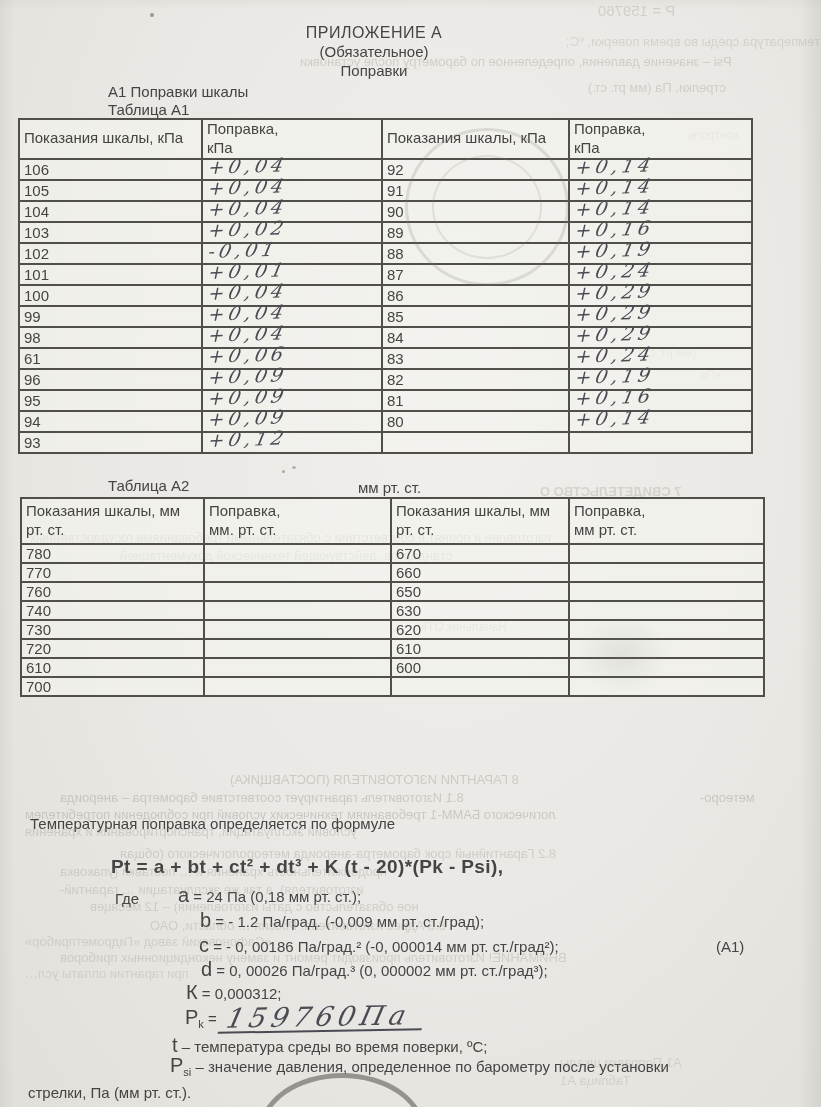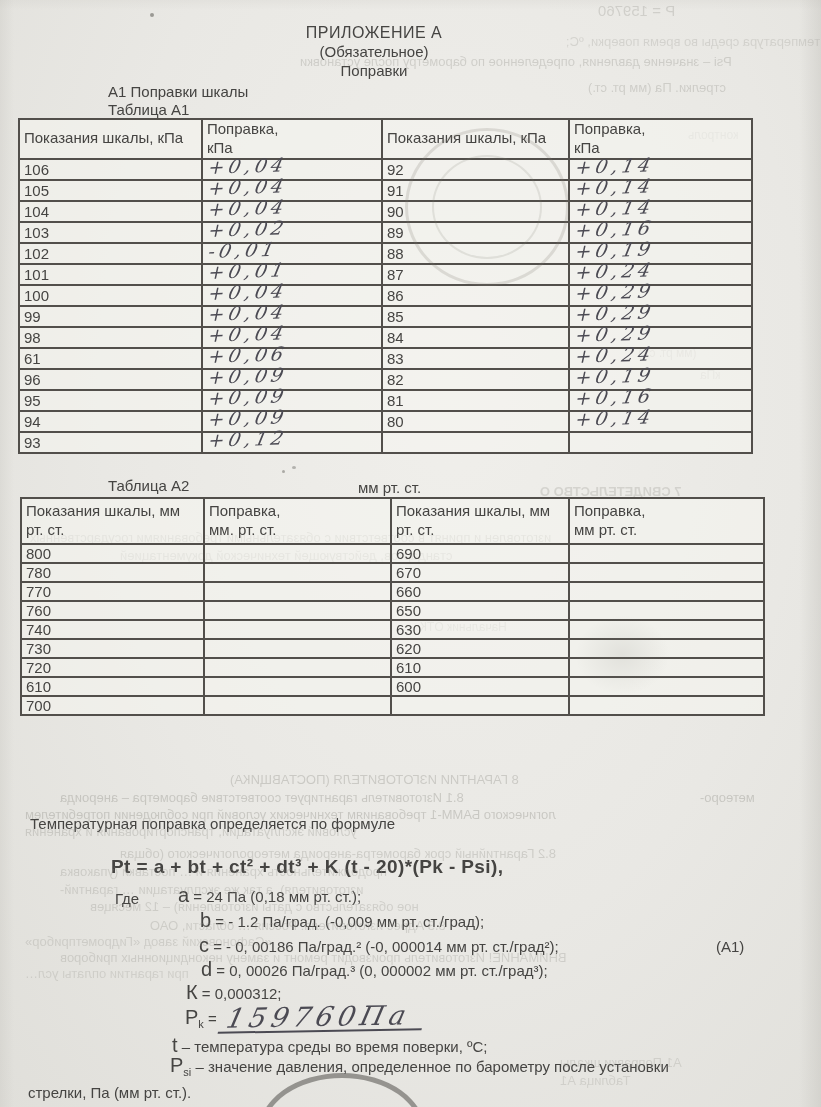--- a/index.html
+++ b/index.html
@@ -225,26 +225,20 @@
         <th>Поправка,
 мм. рт. ст.</th>
         <th>Показания  шкалы,  мм
 рт. ст.</th>
         <th>Поправка,
 мм рт. ст.</th>
       </tr>
     </thead>
     <tbody>
         <tr>
-          <td>800</td>
-          <td></td>
-          <td>690</td>
-          <td></td>
-        </tr>
-        <tr>
           <td>780</td>
           <td></td>
           <td>670</td>
           <td></td>
         </tr>
         <tr>
           <td>770</td>
           <td></td>
           <td>660</td>
           <td></td>

